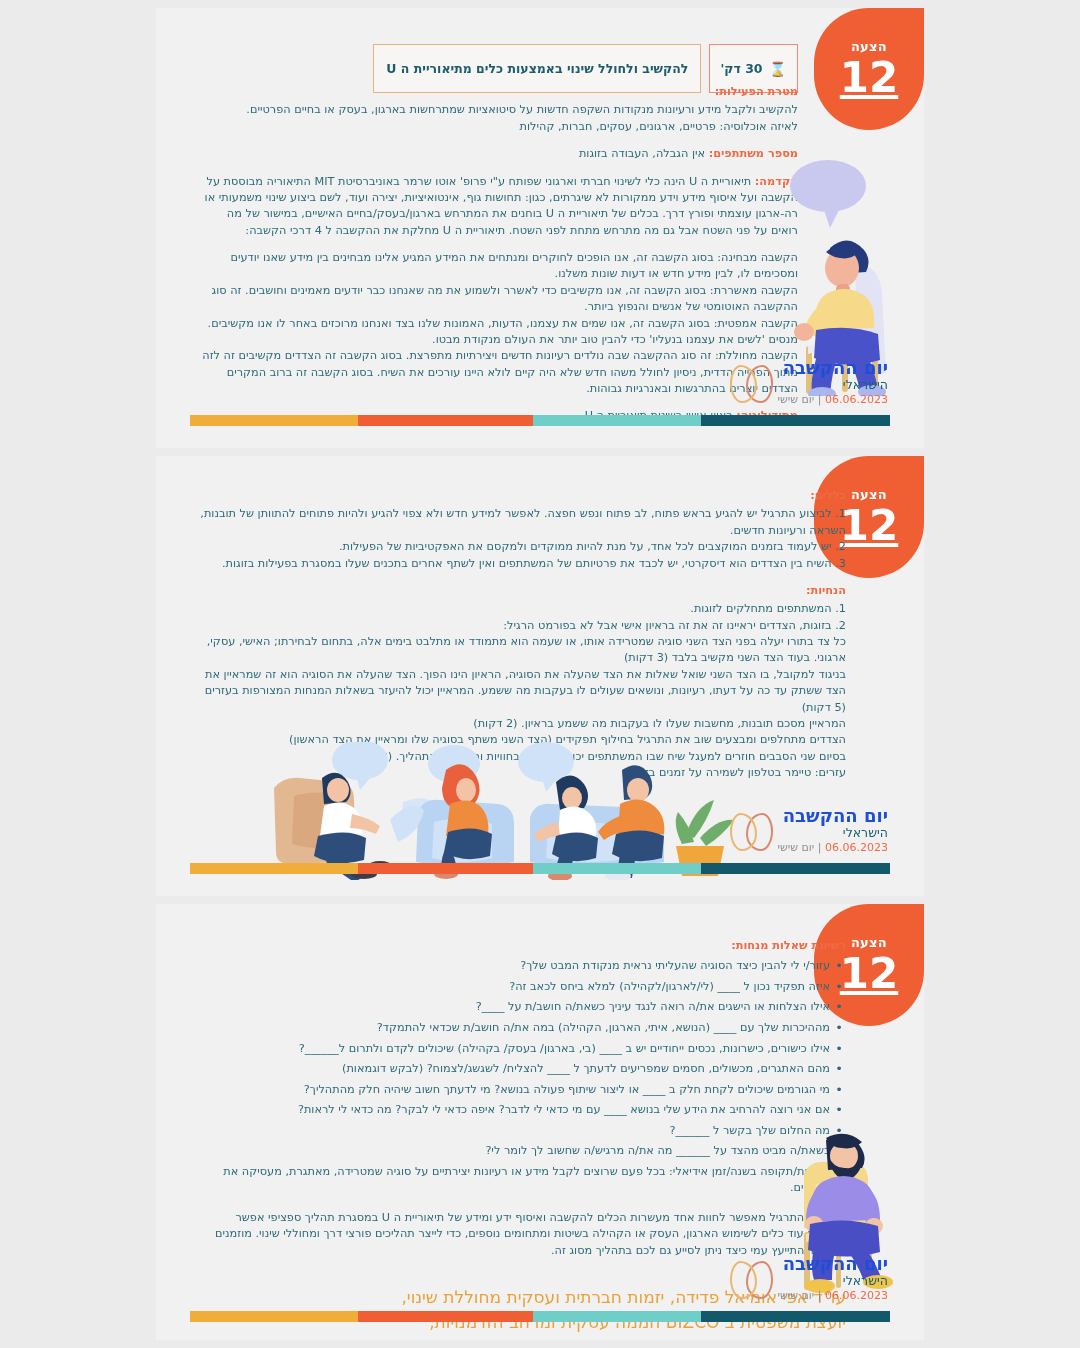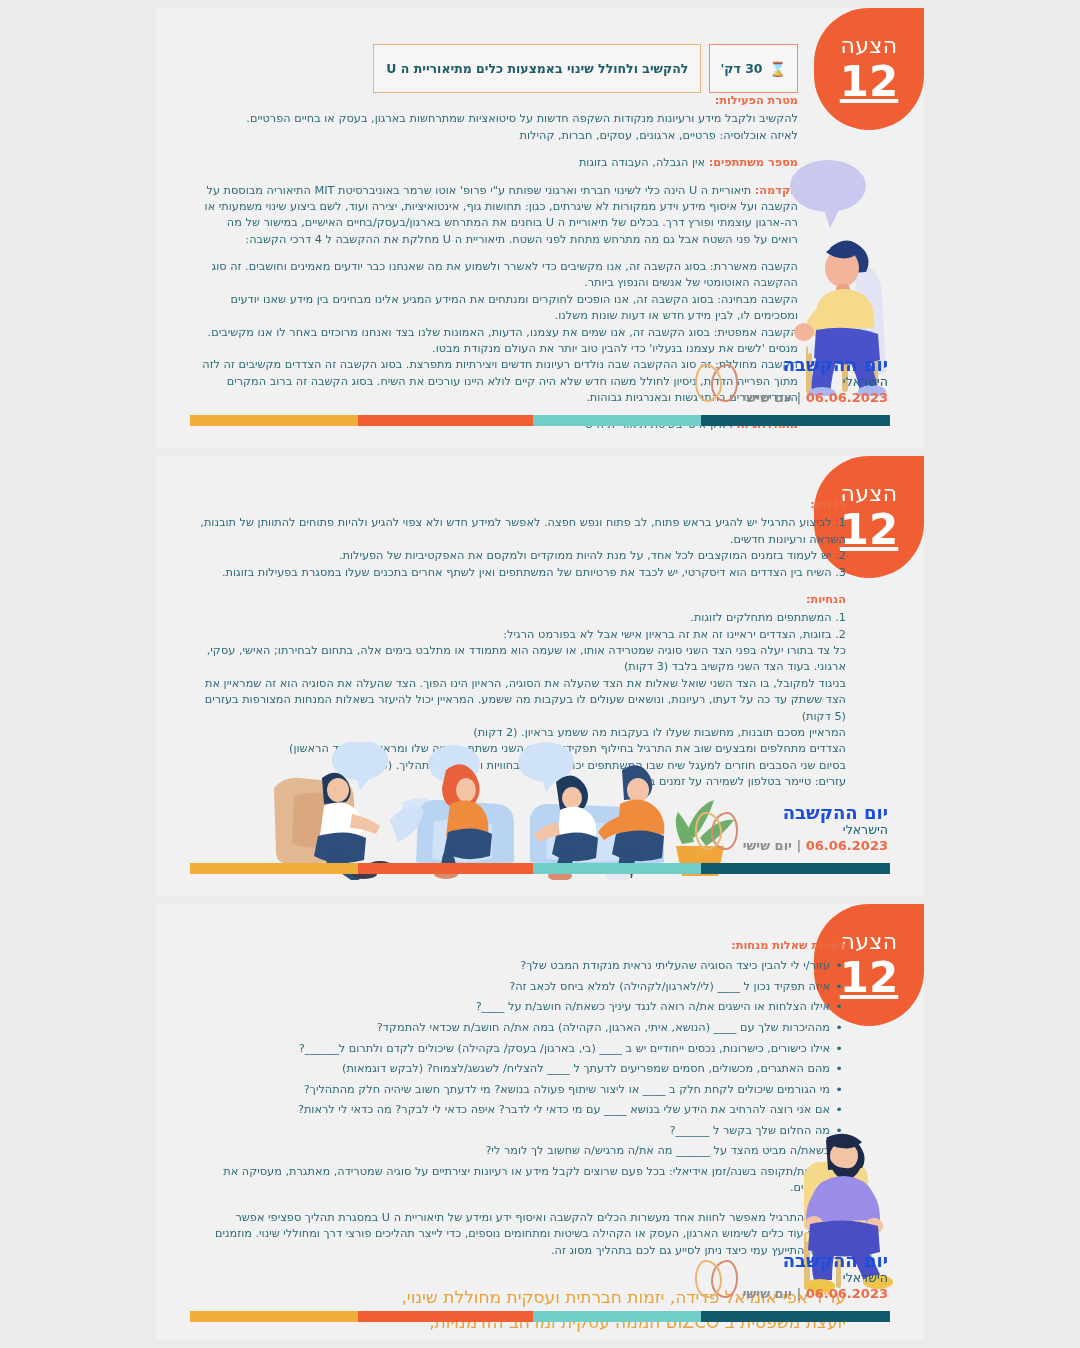--- a/index.html
+++ b/index.html
@@ -30,21 +30,21 @@
     border-radius:0 0 64px 64px / 0 0 64px 64px;
     border-top-left-radius:64px;
     border-bottom-left-radius:64px;
     border-bottom-right-radius:64px;
     border-top-right-radius:0;
     display:flex;flex-direction:column;
     align-items:center;justify-content:center;
     color:#fff;
     line-height:1;
   }
-  .badge .b-word{font-size:22px;font-weight:400;letter-spacing:.3px;}
+  .badge .b-word{font-size:13px;font-weight:700;letter-spacing:.3px;}
   .badge .b-num{font-size:42px;font-weight:700;margin-top:4px;text-decoration:underline;}
 
   
   .hdr{
     position:absolute;top:36px;right:126px;
     display:flex;flex-direction:row;align-items:stretch;gap:8px;
   }
   .hdr-title{
     border:1.4px solid #e8b27a;
     background:#f7f6f4;
@@ -74,21 +74,21 @@
     color:#2b6a79;
     font-size:11.3px;
     line-height:1.45;
   }
   #body-1{top:76px;}
   #body-2{top:32px;right:78px;width:650px;}
   #body-3{top:34px;right:78px;width:650px;}
 
   .lbl{color:#ef6a45;font-weight:700;}
   p{margin:0 0 0 0;}
-  .blk{margin-bottom:11px;margin-top:9px;}
+  .blk{margin-bottom:11px;}
   .sec-title{color:#ef6a45;font-weight:700;margin-bottom:2px;}
 
   ul.qlist{margin:4px 0 12px 0;padding:0 16px 0 0;list-style:none;}
   ul.qlist li{position:relative;margin-bottom:4.5px;line-height:1.42;}
   ul.qlist li::before{
     content:"\2022";
     position:absolute;right:-13px;top:-1px;
     color:#2b6a79;font-size:13px;
   }
 
@@ -108,21 +108,21 @@
   .seg-4{flex:1 1 auto;background:#f0ad3a;}
 
   
   .logo{
     position:absolute;
     display:flex;flex-direction:row-reverse;align-items:center;gap:5px;
   }
   .logo-txt{text-align:right;line-height:1.12;}
   .logo-l1{color:#1d4ed8;font-size:18px;font-weight:700;}
   .logo-l2{color:#18606f;font-size:12.5px;font-weight:400;}
-  .logo-l3{color:#ef6a45;font-size:13px;font-weight:700;margin-top:2px;}
+  .logo-l3{color:#ef6a45;font-size:11px;font-weight:400;margin-top:2px;}
   .logo-l3 .sub{color:#8a8f94;}
   .ears{position:relative;width:44px;height:38px;}
   .ear{
     position:absolute;top:2px;
     width:23px;height:34px;
     border:2.4px solid #d98a6e;
     border-radius:60% 40% 45% 55% / 55% 48% 52% 45%;
   }
   .ear.a{right:0;border-color:#d98a6e;}
   .ear.b{right:16px;border-color:#eab772;transform:scaleX(-1);}
@@ -168,22 +168,22 @@
 
       <div class="blk">
         <p><span class="lbl">מספר משתתפים:</span> <span>אין הגבלה, העבודה בזוגות</span></p>
       </div>
 
       <div class="blk">
         <p><span class="lbl">הקדמה:</span> <span>תיאוריית ה U הינה כלי לשינוי חברתי וארגוני שפותח ע"י פרופ' אוטו שרמר באוניברסיטת MIT התיאוריה מבוססת על הקשבה ועל איסוף מידע וידע ממקורות לא שיגרתים, כגון: תחושות גוף, אינטואיציות, יצירה ועוד, לשם ביצוע שינוי משמעותי או רה-ארגון עוצמתי ופורץ דרך. בכלים של תיאוריית ה U בוחנים את המתרחש בארגון/בעסק/בחיים האישיים, במישור של מה רואים על פני השטח אבל גם מה מתרחש מתחת לפני השטח. תיאוריית ה U מחלקת את ההקשבה ל 4 דרכי הקשבה:</span></p>
       </div>
 
       <div class="blk">
+        <p>הקשבה מבחינה: בסוג הקשבה זה, אנו הופכים לחוקרים ומנתחים את המידע המגיע אלינו מבחינים בין מידע שאנו יודעים ומסכימים לו, לבין מידע חדש או דעות שונות משלנו.</p>
         <p>הקשבה מאשררת: בסוג הקשבה זה, אנו מקשיבים כדי לאשרר ולשמוע את מה שאנחנו כבר יודעים מאמינים וחושבים. זה סוג ההקשבה האוטומטי של אנשים והנפוץ ביותר.</p>
-        <p>הקשבה מבחינה: בסוג הקשבה זה, אנו הופכים לחוקרים ומנתחים את המידע המגיע אלינו מבחינים בין מידע שאנו יודעים ומסכימים לו, לבין מידע חדש או דעות שונות משלנו.</p>
         <p>הקשבה אמפטית: בסוג הקשבה זה, אנו שמים את עצמנו, הדעות, האמונות שלנו בצד ואנחנו מרוכזים באחר לו אנו מקשיבים. מנסים 'לשים את עצמנו בנעליו' כדי להבין טוב יותר את העולם מנקודת מבטו.</p>
         <p>הקשבה מחוללת: זה סוג ההקשבה שבה נולדים רעיונות חדשים ויצירתיות מתפרצת. בסוג הקשבה זה הצדדים מקשיבים זה לזה מתוך הפרייה הדדית, ניסיון לחולל משהו חדש שלא היה קיים לולא היינו עורכים את השיח. בסוג הקשבה זה ברוב המקרים הצדדים יוצרים בהתרגשות ובאנרגיות גבוהות.</p>
       </div>
 
       <div class="blk">
         <p><span class="lbl">מתודולוגיה:</span> <span>ראיון אישי בשיטת תיאוריית ה U</span></p>
       </div>
     </div>
 
     <svg class="illus" style="right:6px;top:148px;" width="150" height="240" viewBox="0 0 150 240">

